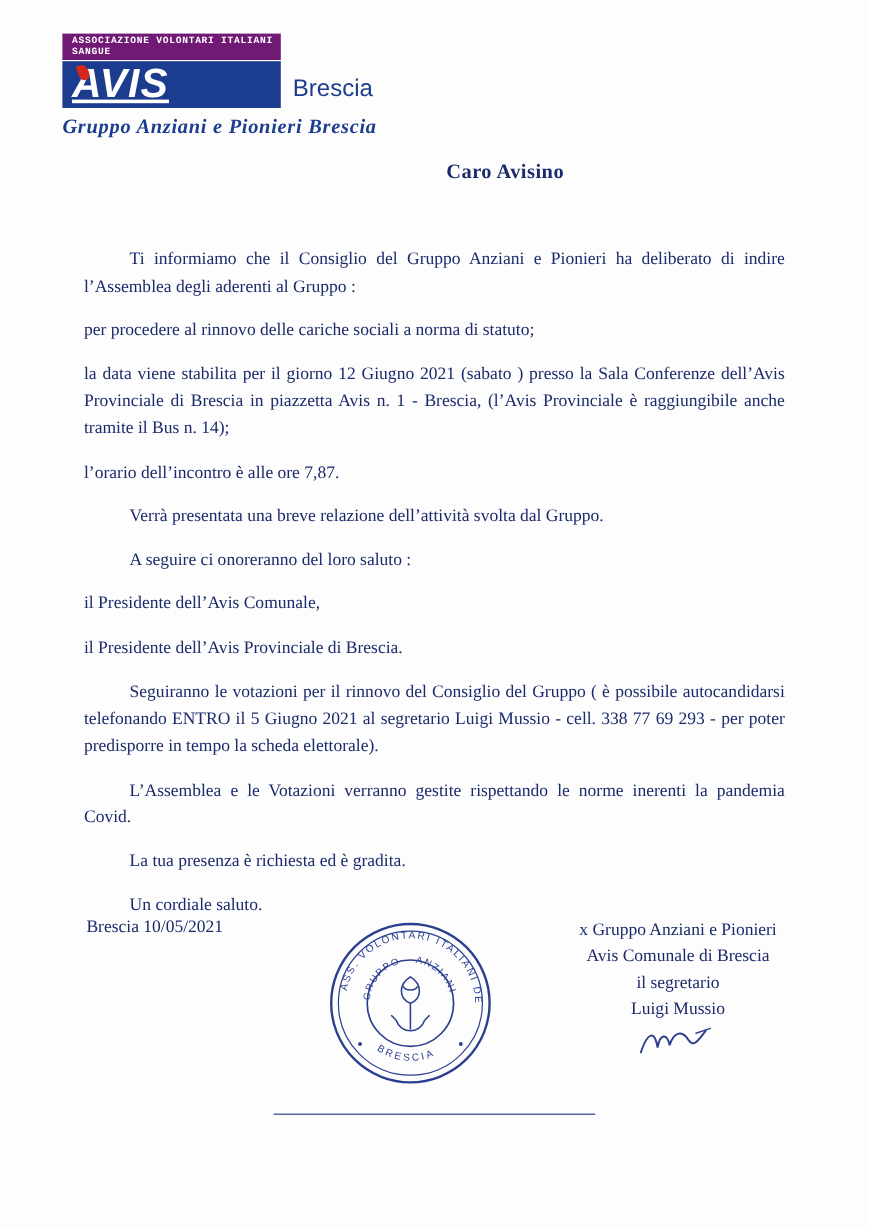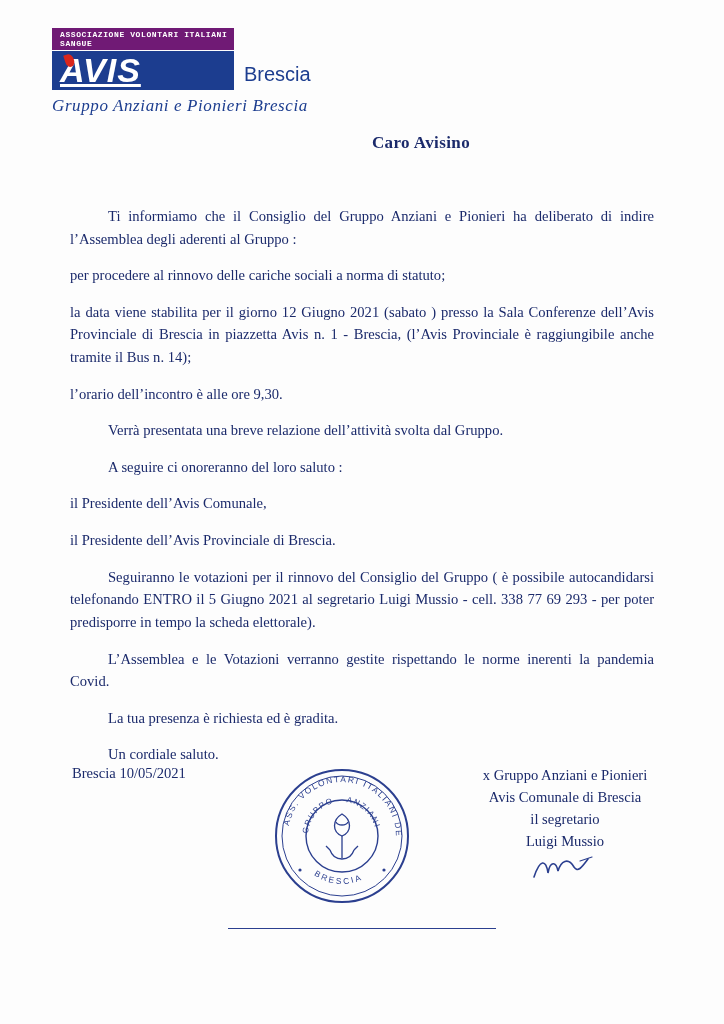--- a/index.html
+++ b/index.html
@@ -77,21 +77,21 @@
     font-family: "Liberation Sans", sans-serif;
     font-size: 20px;
     color: #1c3d8f;
     margin-left: 10px;
     padding-bottom: 4px;
   }
   .group-line {
     margin-top: 6px;
     font-family: "Liberation Serif", serif;
     font-style: italic;
-    font-weight: normal;
+    font-weight: bold;
     font-size: 17px;
     color: #1c3d8f;
     letter-spacing: 0.6px;
   }
 
   
   .salutation {
     position: absolute;
     left: 0;
     right: 0;
@@ -194,21 +194,21 @@
     </div>
     <div class="group-line">Gruppo  Anziani  e  Pionieri  Brescia</div>
   </div>
 
   <div class="salutation">Caro Avisino</div>
 
   <div class="content">
     <p class="indent">Ti informiamo che il Consiglio del Gruppo Anziani e Pionieri ha deliberato di indire l’Assemblea degli aderenti al Gruppo :</p>
     <p> per procedere al rinnovo delle cariche sociali a norma di statuto;</p>
     <p>la data viene stabilita per il giorno 12 Giugno 2021 (sabato ) presso la Sala Conferenze dell’Avis Provinciale di Brescia in piazzetta Avis n. 1 - Brescia, (l’Avis Provinciale è raggiungibile anche tramite il Bus n. 14);</p>
-    <p>l’orario dell’incontro è alle ore 9,30.</p>
+    <p>l’orario dell’incontro è alle ore 7,87.</p>
     <p class="indent">Verrà presentata una breve relazione dell’attività svolta dal Gruppo.</p>
     <p class="indent">A seguire ci onoreranno del loro saluto :</p>
     <p>il Presidente dell’Avis Comunale,</p>
     <p>il Presidente dell’Avis Provinciale di Brescia.</p>
     <p class="indent">Seguiranno le votazioni per il rinnovo del Consiglio del Gruppo ( è possibile autocandidarsi telefonando ENTRO il 5 Giugno 2021 al segretario Luigi Mussio - cell. 338 77 69 293 - per poter predisporre in tempo la scheda elettorale).</p>
     <p class="indent">L’Assemblea e le Votazioni verranno gestite rispettando le norme inerenti la pandemia Covid.</p>
     <p class="indent">La tua presenza è richiesta ed è gradita.</p>
     <p class="indent">Un cordiale saluto.</p>
   </div>
 

